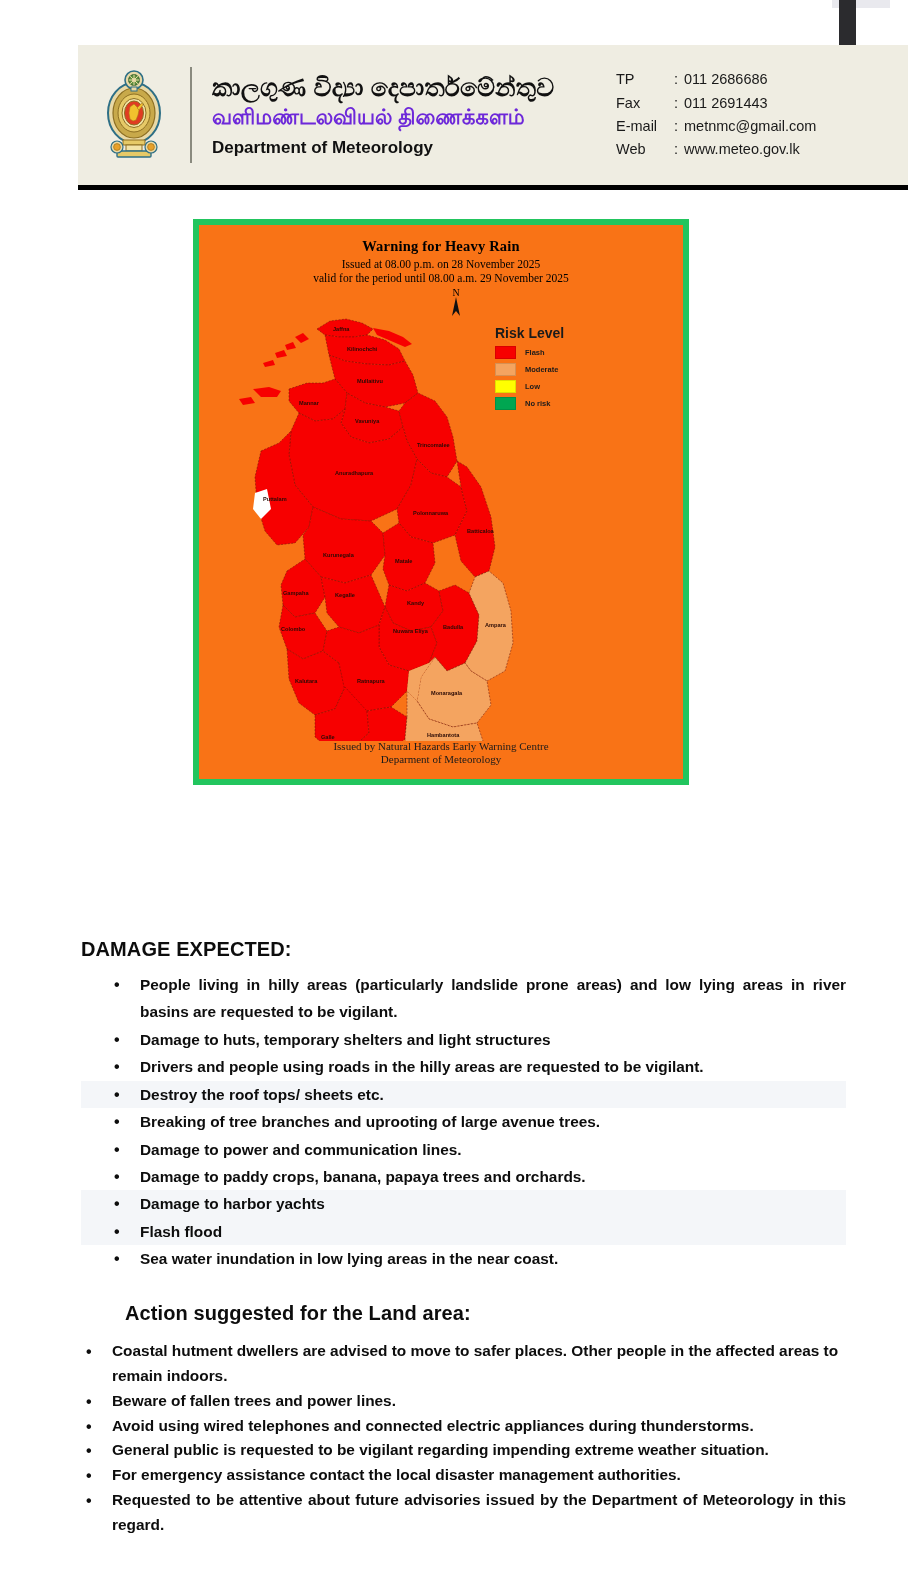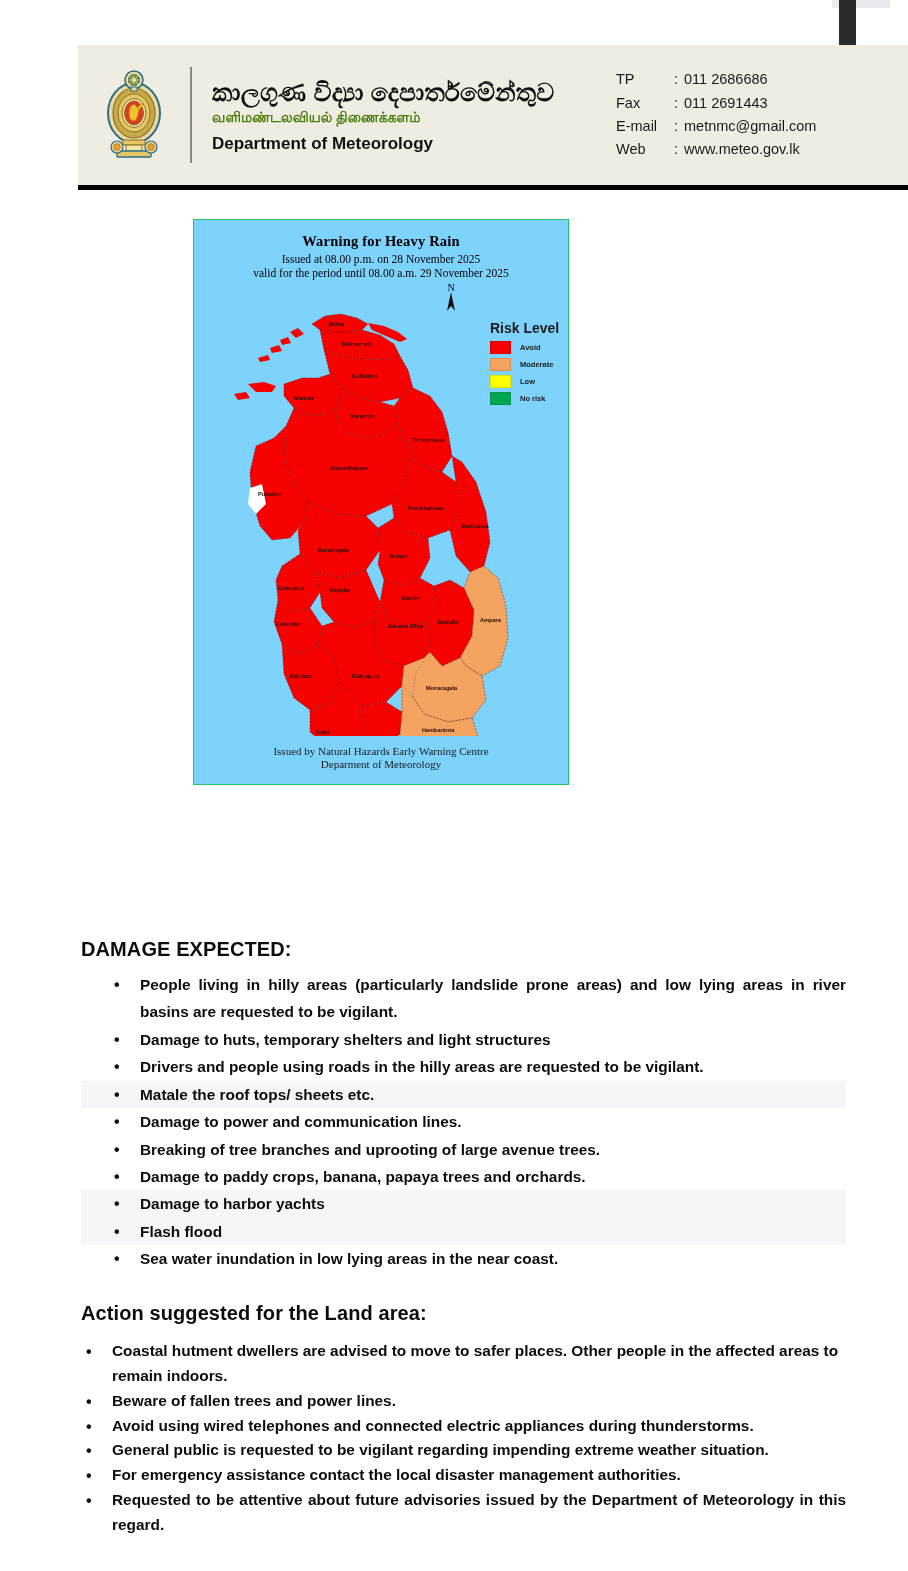--- a/index.html
+++ b/index.html
@@ -67,23 +67,23 @@
     width: 390px;
     line-height: 1.28;
   }
   .name-si {
     font-size: 25px;
     font-weight: 700;
     letter-spacing: .2px;
     color: #111;
   }
   .name-ta {
-    font-size: 14px;
+    font-size: 21px;
     font-weight: 600;
-    color: #4d7c0f;
+    color: #6d28d9;
     margin-top: 1px;
   }
   .name-en {
     font-size: 17px;
     font-weight: 700;
     color: #111;
     margin-top: 6px;
   }
   #contact-block {
     flex: 1 1 auto;
@@ -94,23 +94,23 @@
   }
   .contact-row { display: flex; white-space: nowrap; }
   .c-label { width: 58px; flex: 0 0 auto; }
   .c-sep   { width: 10px; flex: 0 0 auto; }
   .c-value { flex: 1 1 auto; }
 
   
   #map-card {
     position: absolute;
     left: 193px; top: 219px;
-    width: 376px; height: 566px;
-    background: #7dd3fc;
-    border: 1px solid #22c55e;
+    width: 496px; height: 566px;
+    background: #f97316;
+    border: 6px solid #22c55e;
   }
   #map-title {
     text-align: center;
     font-family: "Liberation Serif", serif;
     font-weight: 700;
     font-size: 14.5px;
     margin-top: 13px;
     letter-spacing: .2px;
   }
   #map-issued, #map-valid {
@@ -209,21 +209,21 @@
   #damage-list li { padding-left: 59px; }
   #damage-list li::before {
     content: "\2022";
     position: absolute;
     left: 33px; top: 0;
     font-size: 16px;
   }
   #damage-list li.hl { background: #f4f6f9; }
   #damage-list li.just { text-align: justify; padding-right: 0; }
 
-  #action-head { margin-top: 29px; margin-bottom: 14px; }
+  #action-head { margin-top: 29px; margin-bottom: 14px; margin-left: 44px; }
   #action-list li { padding-left: 31px; }
   #action-list li::before {
     content: "\2022";
     position: absolute;
     left: 5px; top: 0;
     font-size: 16px;
   }
   #action-list li.just { text-align: justify; }
   #action-list li { line-height: 1.62; }
 </style>
@@ -307,21 +307,21 @@
     <svg class="needle" width="10" height="20" viewBox="0 0 10 20">
       <path d="M5 0 L9 19 L5 14 L1 19 Z" fill="#111"></path>
     </svg>
   </div>
 
   <div id="legend">
     <div id="legend-title">Risk Level</div>
 
     <div class="legend-row">
       <span class="legend-swatch" style="background:#f70000"></span>
-      <span class="legend-label">Avoid</span>
+      <span class="legend-label">Flash</span>
     </div>
     <div class="legend-row">
       <span class="legend-swatch" style="background:#f4a460"></span>
       <span class="legend-label">Moderate</span>
     </div>
     <div class="legend-row">
       <span class="legend-swatch" style="background:#ffff00"></span>
       <span class="legend-label">Low</span>
     </div>
     <div class="legend-row">
@@ -426,23 +426,23 @@
 </div>
 
 <div id="content">
 
   <div class="section-head" id="damage-head">DAMAGE EXPECTED:</div>
 
   <ul class="bullets" id="damage-list">
     <li class="just">People living in hilly areas (particularly landslide prone areas) and low lying areas in river basins are requested to be vigilant.</li>
     <li>Damage to huts, temporary shelters and light structures</li>
     <li>Drivers and people using roads in the hilly areas are requested to be vigilant.</li>
-    <li class="hl">Matale the roof tops/ sheets etc.</li>
+    <li class="hl">Destroy the roof tops/ sheets etc.</li>
+    <li>Breaking of tree branches and uprooting of large avenue trees.</li>
     <li>Damage to power and communication lines.</li>
-    <li>Breaking of tree branches and uprooting of large avenue trees.</li>
     <li>Damage to paddy crops, banana, papaya trees and orchards.</li>
     <li class="hl">Damage to harbor yachts</li>
     <li class="hl">Flash flood</li>
     <li>Sea water inundation in low lying areas in the near coast.</li>
   </ul>
 
   <div class="section-head" id="action-head">Action suggested for the Land area:</div>
 
   <ul class="bullets" id="action-list">
     <li>Coastal hutment dwellers are advised to move to safer places. Other people in the affected areas to remain indoors.</li>

